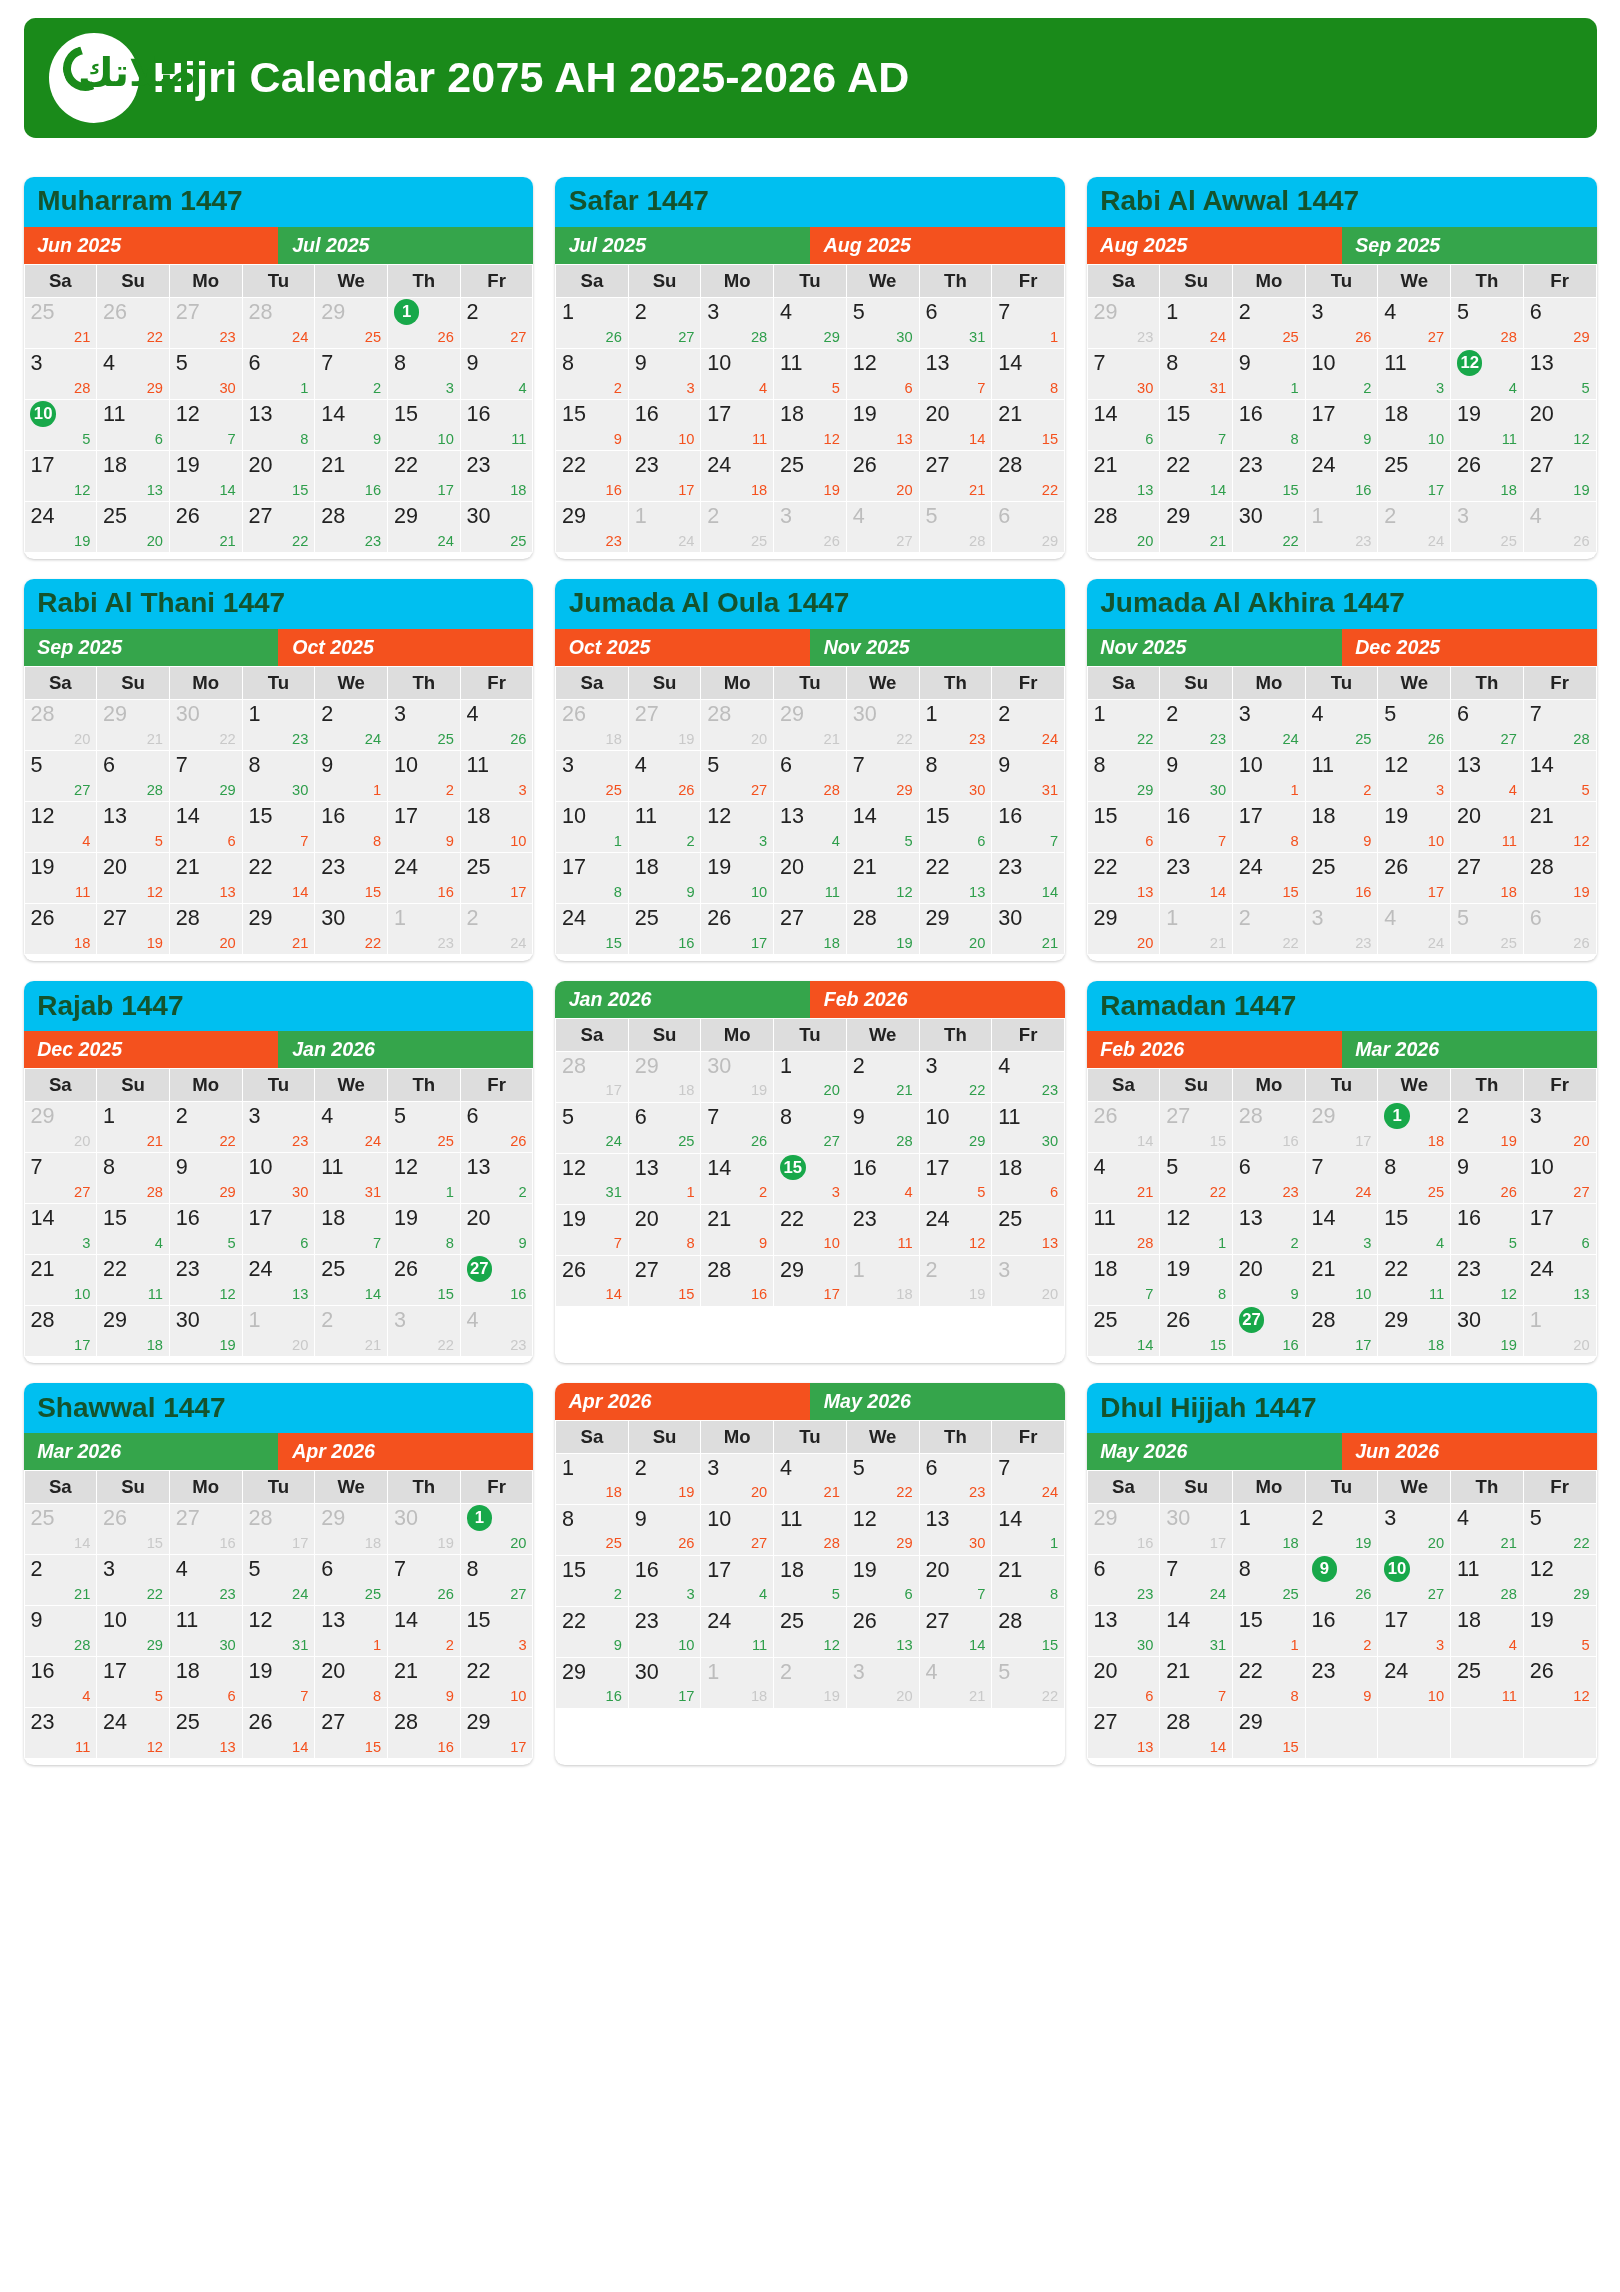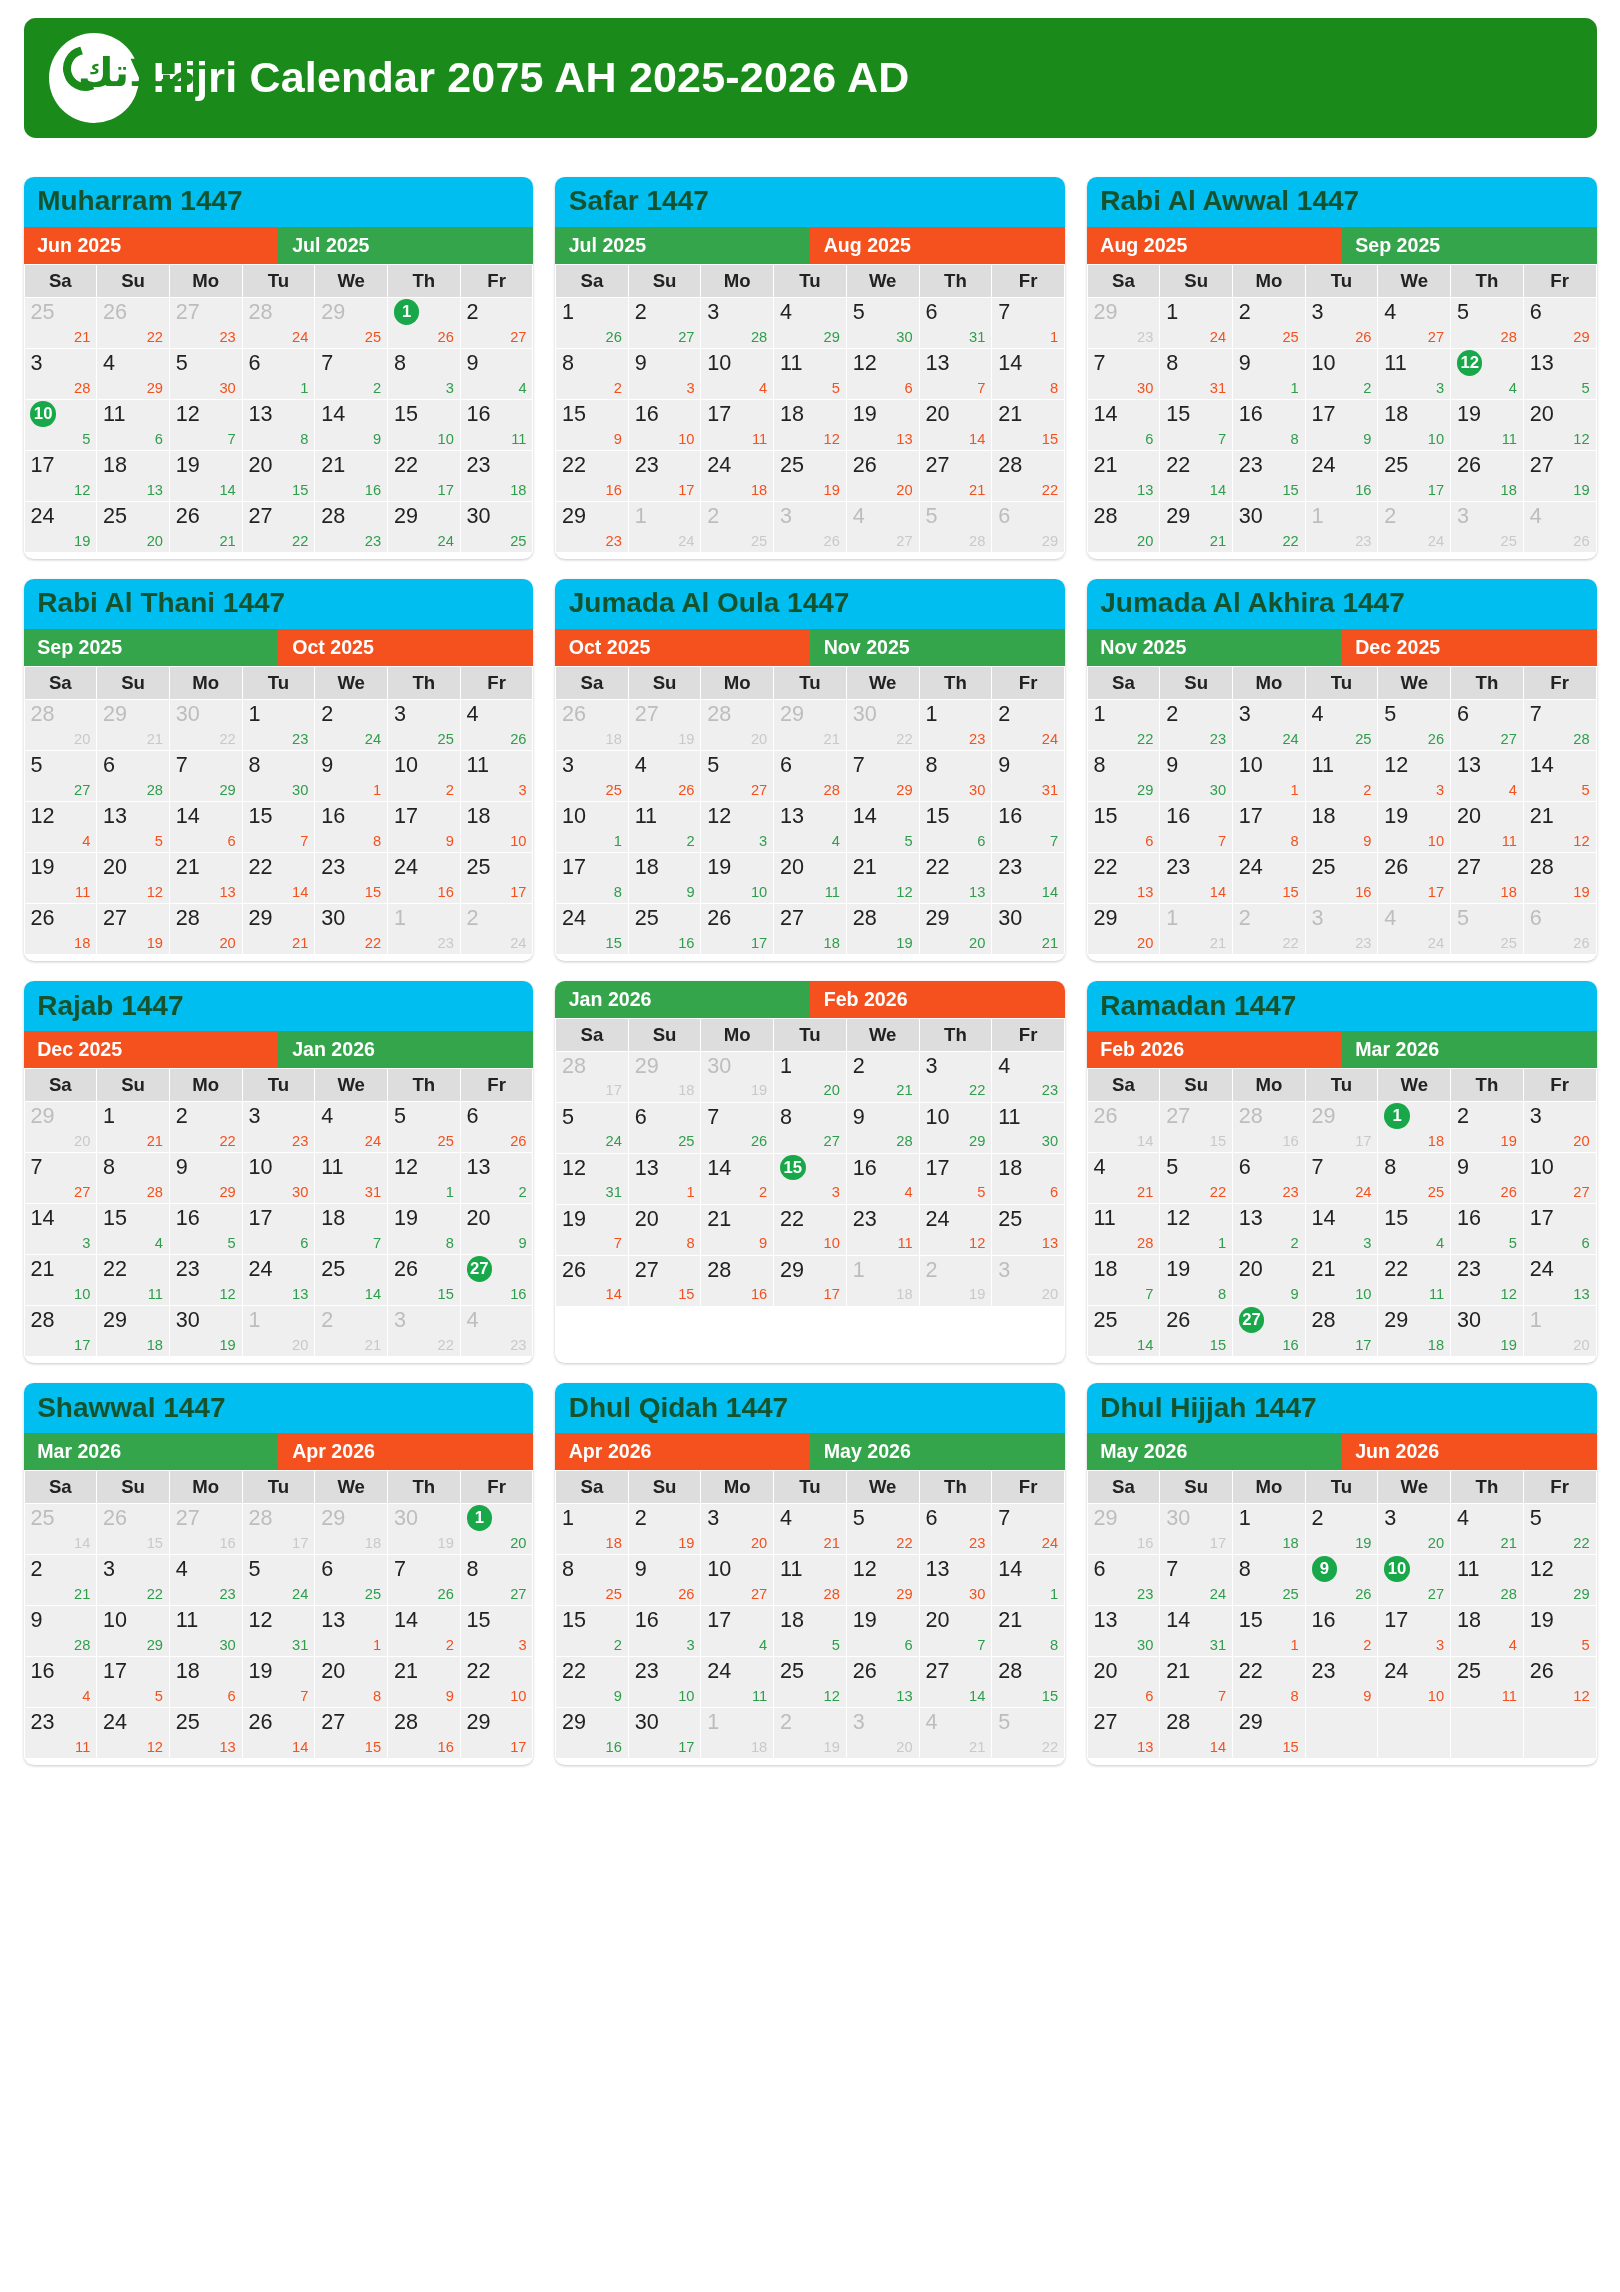--- a/index.html
+++ b/index.html
@@ -79,20 +79,21 @@
   .gmonth-bar {
     display:flex;
     height:37px;
     color:#ffffff;
     font-size:19.6px;
     font-weight:bold;
   }
   .gmonth-bar div {
     display:flex; align-items:center;
     padding-left:13.7px;
+    font-style:italic;
   }
 
   table.cal {
     width:100%;
     border-collapse:collapse;
     table-layout:fixed;
   }
   table.cal th {
     background:#dddddd;
     color:#222222;
@@ -1873,21 +1874,20 @@
               </td>
               <td>
                 <span class="h">29</span>
                 <span class="g o">17</span>
               </td>
             </tr>
           </tbody>
         </table>
       </div>
       <div class="month-card">
-        <div class="month-title">Dhul Qidah 1447</div>
         <div class="gmonth-bar">
           <div style="flex: 1 1 0%; background: rgb(244, 81, 30);">Apr 2026</div>
           <div style="flex: 1 1 0%; background: rgb(53, 165, 75);">May 2026</div>
         </div>
         <table class="cal">
           <thead>
             <tr>
               <th>Sa</th>
               <th>Su</th>
               <th>Mo</th>

